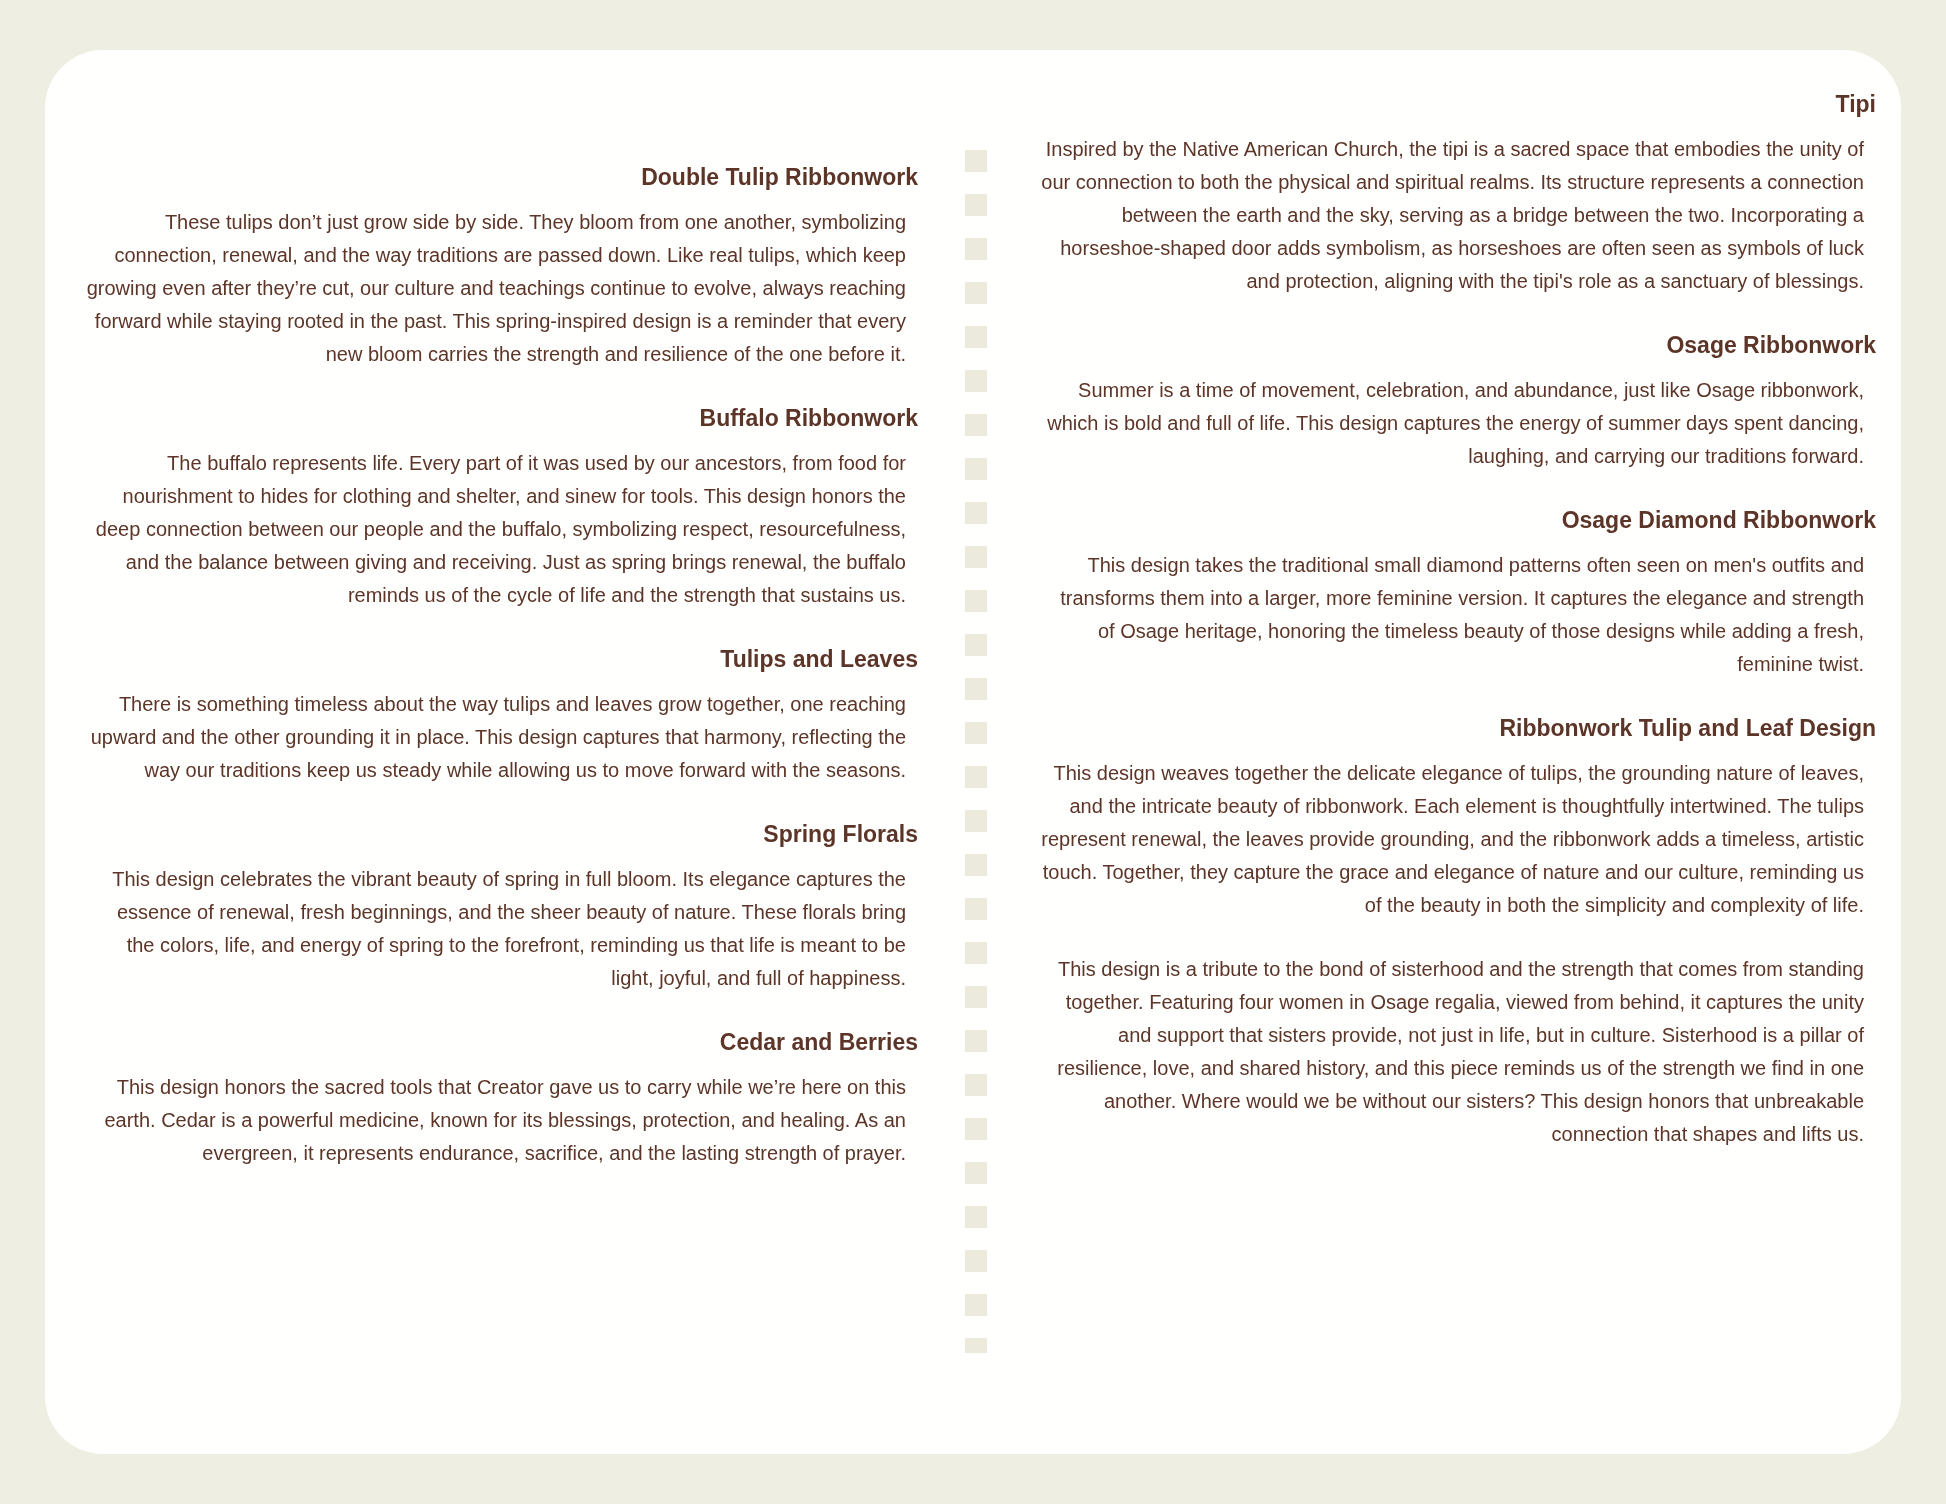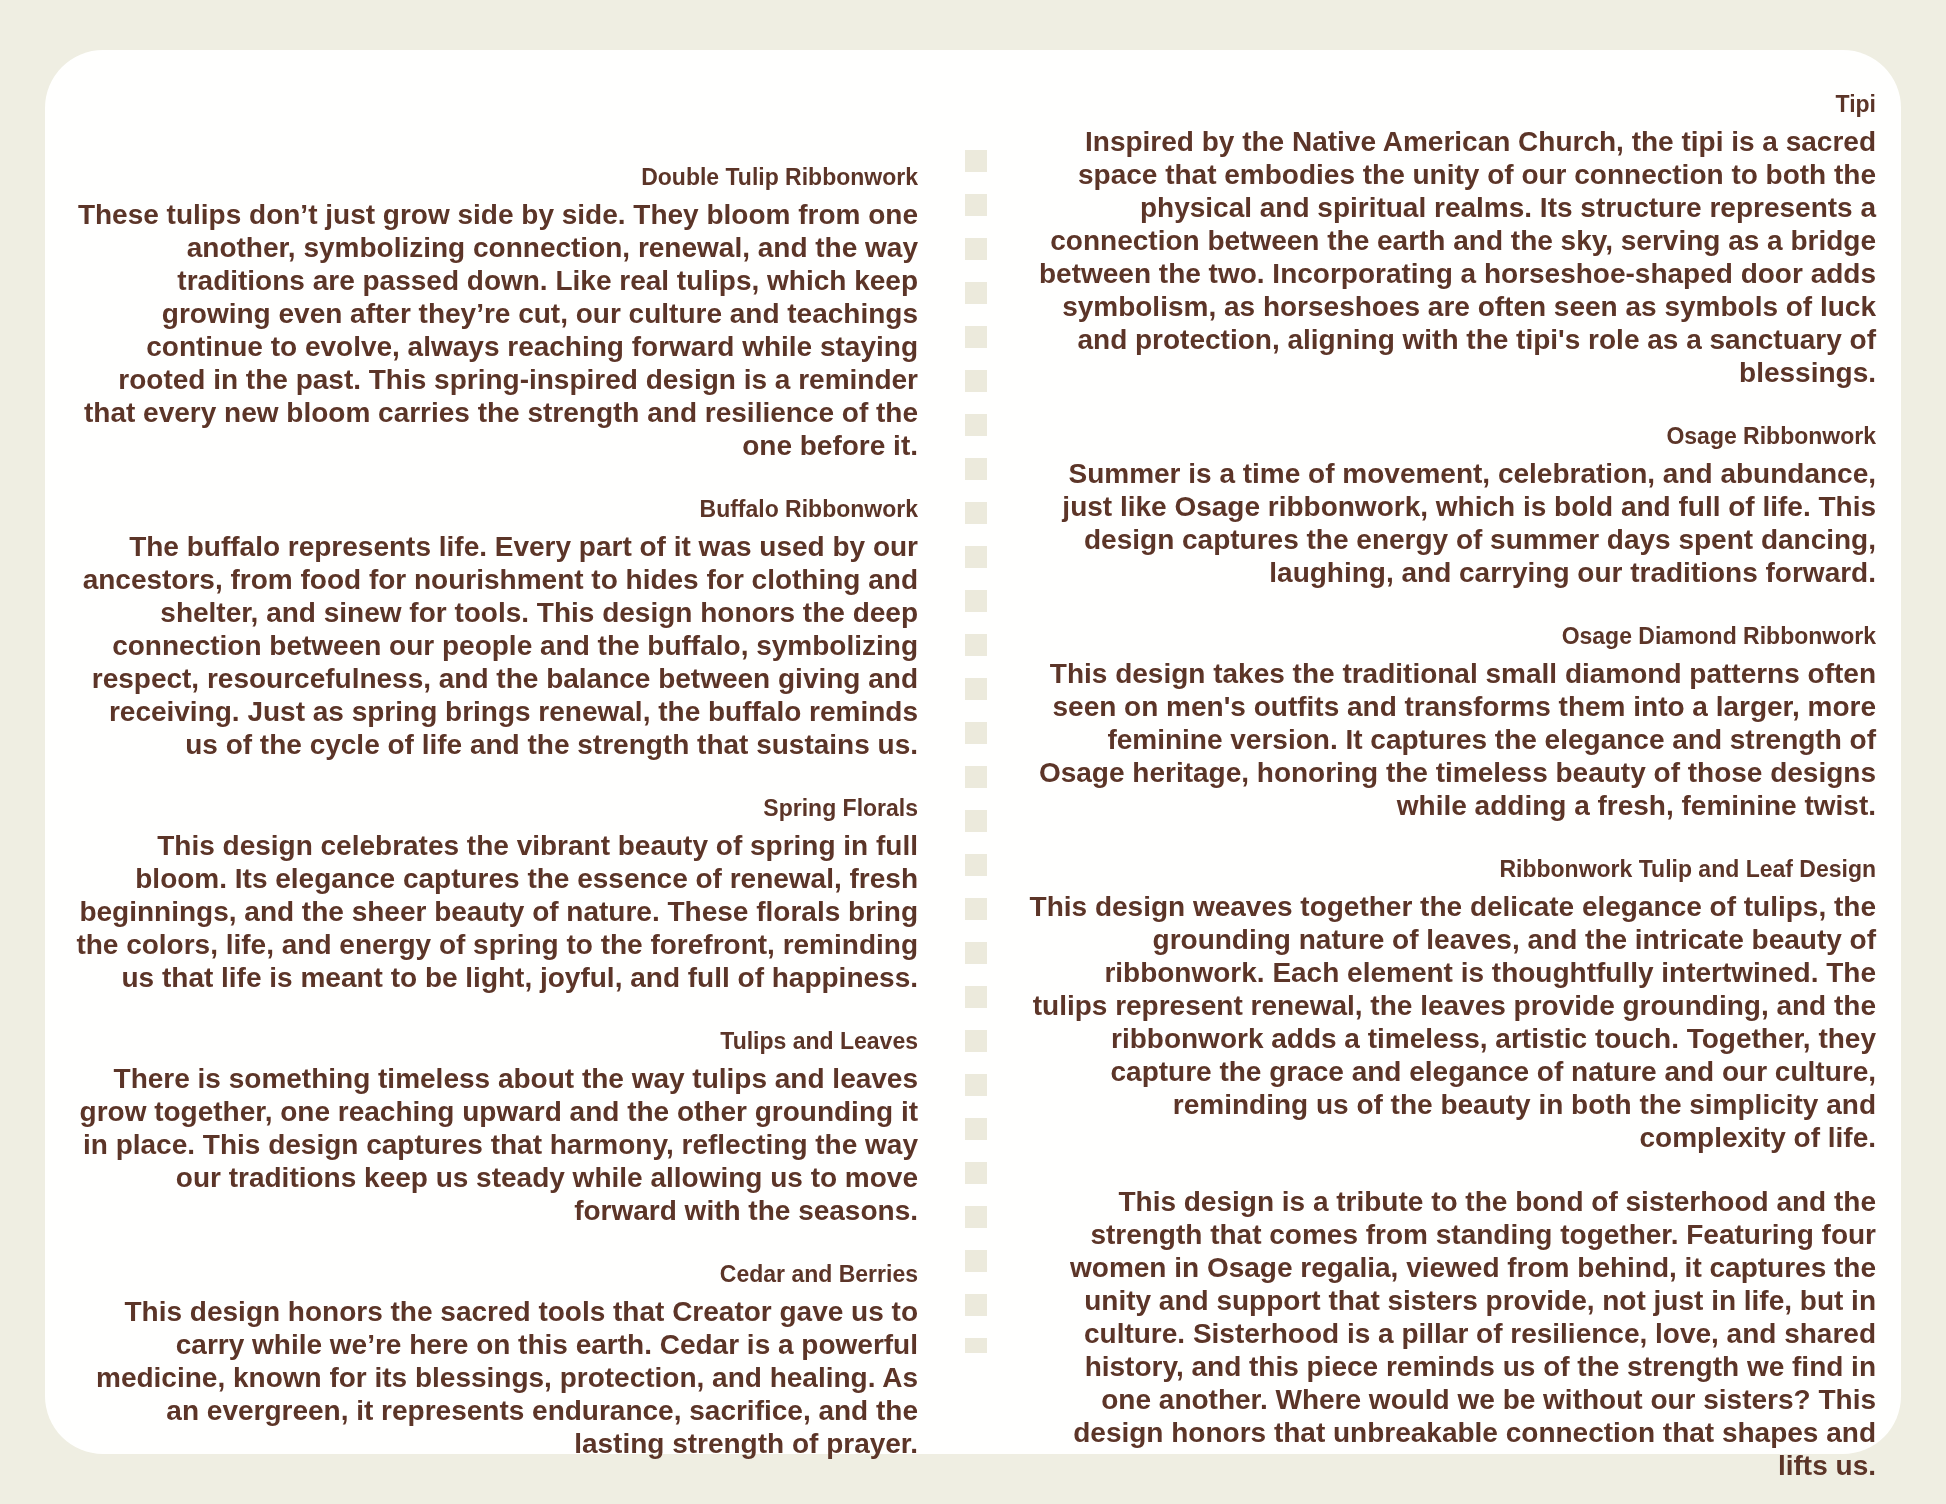--- a/index.html
+++ b/index.html
@@ -34,23 +34,23 @@
   .column-right{
     left:983px;top:38px;width:848px;
   }
   .section{margin:0 0 31px 0;}
   .section-title{
     margin:0 0 4px 0;
     font-size:23px;line-height:33px;
     font-weight:700;
   }
   .section-body{
-    margin:0;
-    font-size:28px;line-height:33px;
-    font-weight:700;
+    margin:12px;
+    font-size:20px;line-height:33px;
+    font-weight:400;
   }
   .divider{
     position:absolute;
     left:920px;top:100px;
     width:23px;height:1203px;
     overflow:hidden;
   }
   .divider .sq{
     width:22px;height:22px;
     margin:0 0 22px 0;
@@ -64,26 +64,26 @@
   <div class="column column-left">
       <section class="section">
         <h2 class="section-title">Double Tulip Ribbonwork</h2>
         <p class="section-body">These tulips don’t just grow side by side. They bloom from one another, symbolizing connection, renewal, and the way traditions are passed down. Like real tulips, which keep growing even after they’re cut, our culture and teachings continue to evolve, always reaching forward while staying rooted in the past. This spring-inspired design is a reminder that every new bloom carries the strength and resilience of the one before it.</p>
       </section>
       <section class="section">
         <h2 class="section-title">Buffalo Ribbonwork</h2>
         <p class="section-body">The buffalo represents life. Every part of it was used by our ancestors, from food for nourishment to hides for clothing and shelter, and sinew for tools. This design honors the deep connection between our people and the buffalo, symbolizing respect, resourcefulness, and the balance between giving and receiving. Just as spring brings renewal, the buffalo reminds us of the cycle of life and the strength that sustains us.</p>
       </section>
       <section class="section">
+        <h2 class="section-title">Tulips and Leaves</h2>
+        <p class="section-body">There is something timeless about the way tulips and leaves grow together, one reaching upward and the other grounding it in place. This design captures that harmony, reflecting the way our traditions keep us steady while allowing us to move forward with the seasons.</p>
+      </section>
+      <section class="section">
         <h2 class="section-title">Spring Florals</h2>
         <p class="section-body">This design celebrates the vibrant beauty of spring in full bloom. Its elegance captures the essence of renewal, fresh beginnings, and the sheer beauty of nature. These florals bring the colors, life, and energy of spring to the forefront, reminding us that life is meant to be light, joyful, and full of happiness.</p>
-      </section>
-      <section class="section">
-        <h2 class="section-title">Tulips and Leaves</h2>
-        <p class="section-body">There is something timeless about the way tulips and leaves grow together, one reaching upward and the other grounding it in place. This design captures that harmony, reflecting the way our traditions keep us steady while allowing us to move forward with the seasons.</p>
       </section>
       <section class="section">
         <h2 class="section-title">Cedar and Berries</h2>
         <p class="section-body">This design honors the sacred tools that Creator gave us to carry while we’re here on this earth. Cedar is a powerful medicine, known for its blessings, protection, and healing. As an evergreen, it represents endurance, sacrifice, and the lasting strength of prayer.</p>
       </section>
     </div>
 
   <div class="divider">
       <div class="sq"></div>
       <div class="sq"></div>

